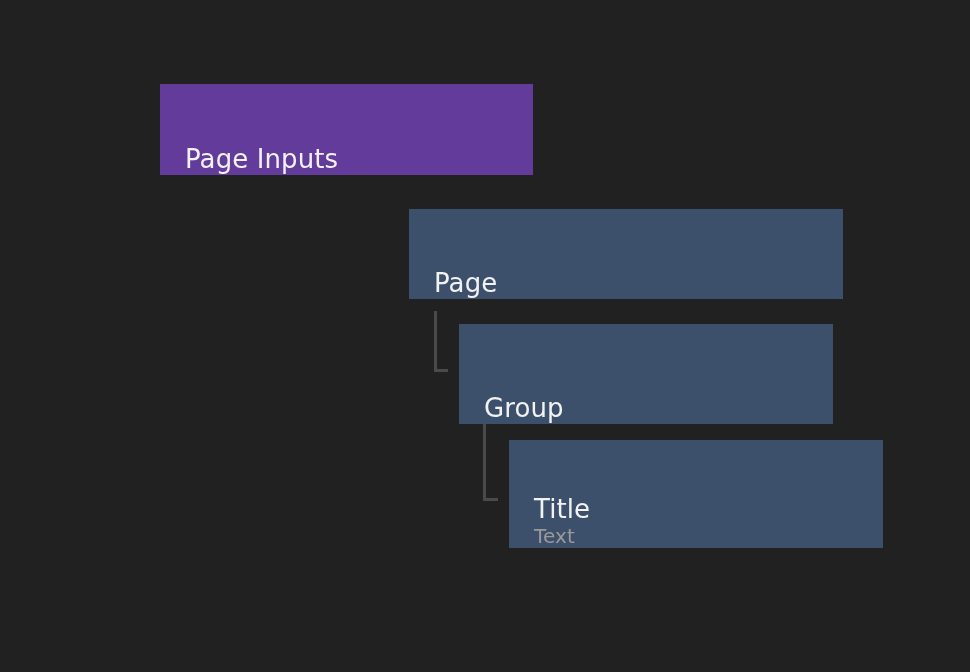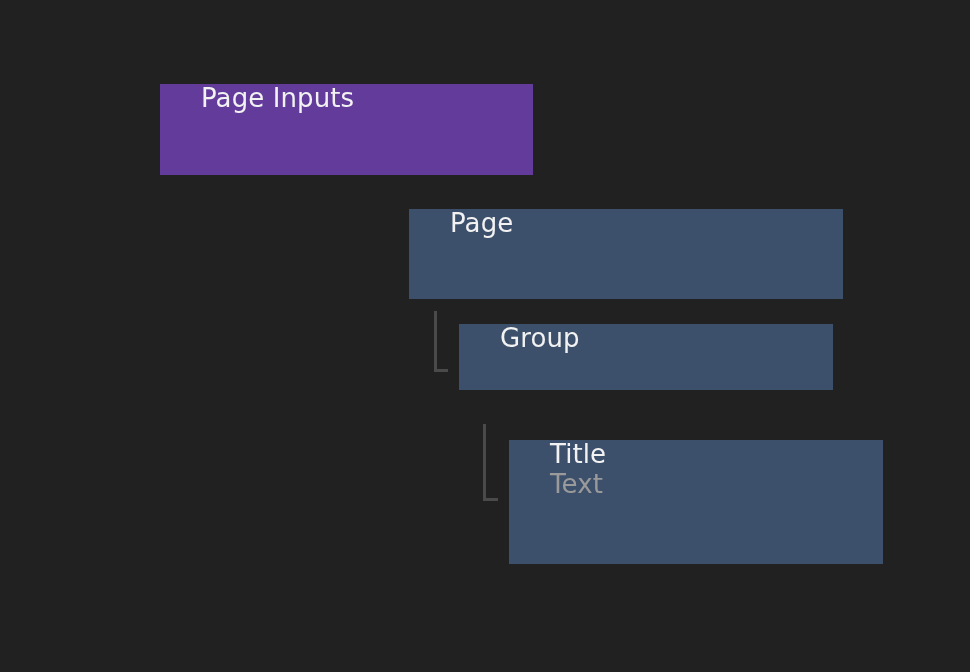--- a/index.html
+++ b/index.html
@@ -19,47 +19,47 @@
     height: 672px;
     background: #212121;
   }
 
   
   .node {
     position: absolute;
     box-sizing: border-box;
     display: flex;
     flex-direction: column;
-    justify-content: flex-start;
-    padding-left: 41px;
+    justify-content: flex-end;
+    padding-left: 25px;
     user-select: none;
   }
   .node.purple { background: #633c9b; }
   .node.slate  { background: #3c4f6b; }
 
   .node-title {
     font-size: 26px;
     line-height: 1.15;
     color: #f2f2f2;
     letter-spacing: 0.1px;
     white-space: nowrap;
   }
   .node-sub {
-    font-size: 26px;
+    font-size: 20px;
     line-height: 1.15;
     color: #9a9a9a;
     letter-spacing: 0.1px;
     white-space: nowrap;
   }
 
   
   #node-page-inputs { left: 160px; top: 84px;  width: 373px; height: 91px; }
   #node-page        { left: 409px; top: 209px; width: 434px; height: 90px; }
-  #node-group       { left: 459px; top: 324px; width: 374px; height: 66px; }
-  #node-title       { left: 509px; top: 440px; width: 374px; height: 124px; }
+  #node-group       { left: 459px; top: 324px; width: 374px; height: 100px; }
+  #node-title       { left: 509px; top: 440px; width: 374px; height: 108px; }
 
   
   .connector {
     position: absolute;
     box-sizing: border-box;
     border-left: 3px solid #4a4a4a;
     border-bottom: 3px solid #4a4a4a;
     pointer-events: none;
   }
   #conn-page-group  { left: 434px; top: 311px; width: 14px; height: 61px; }

